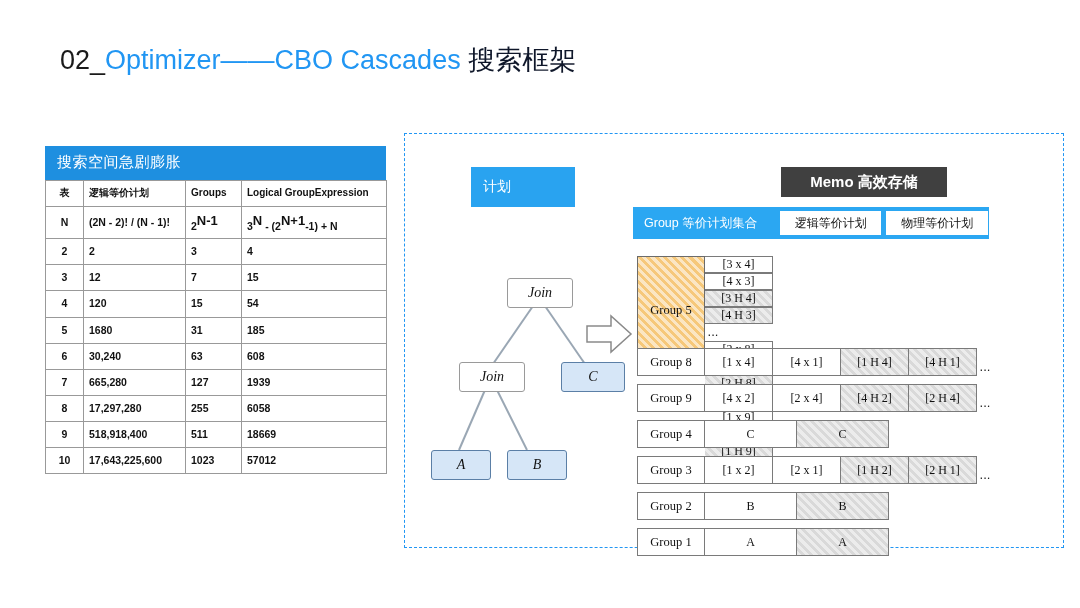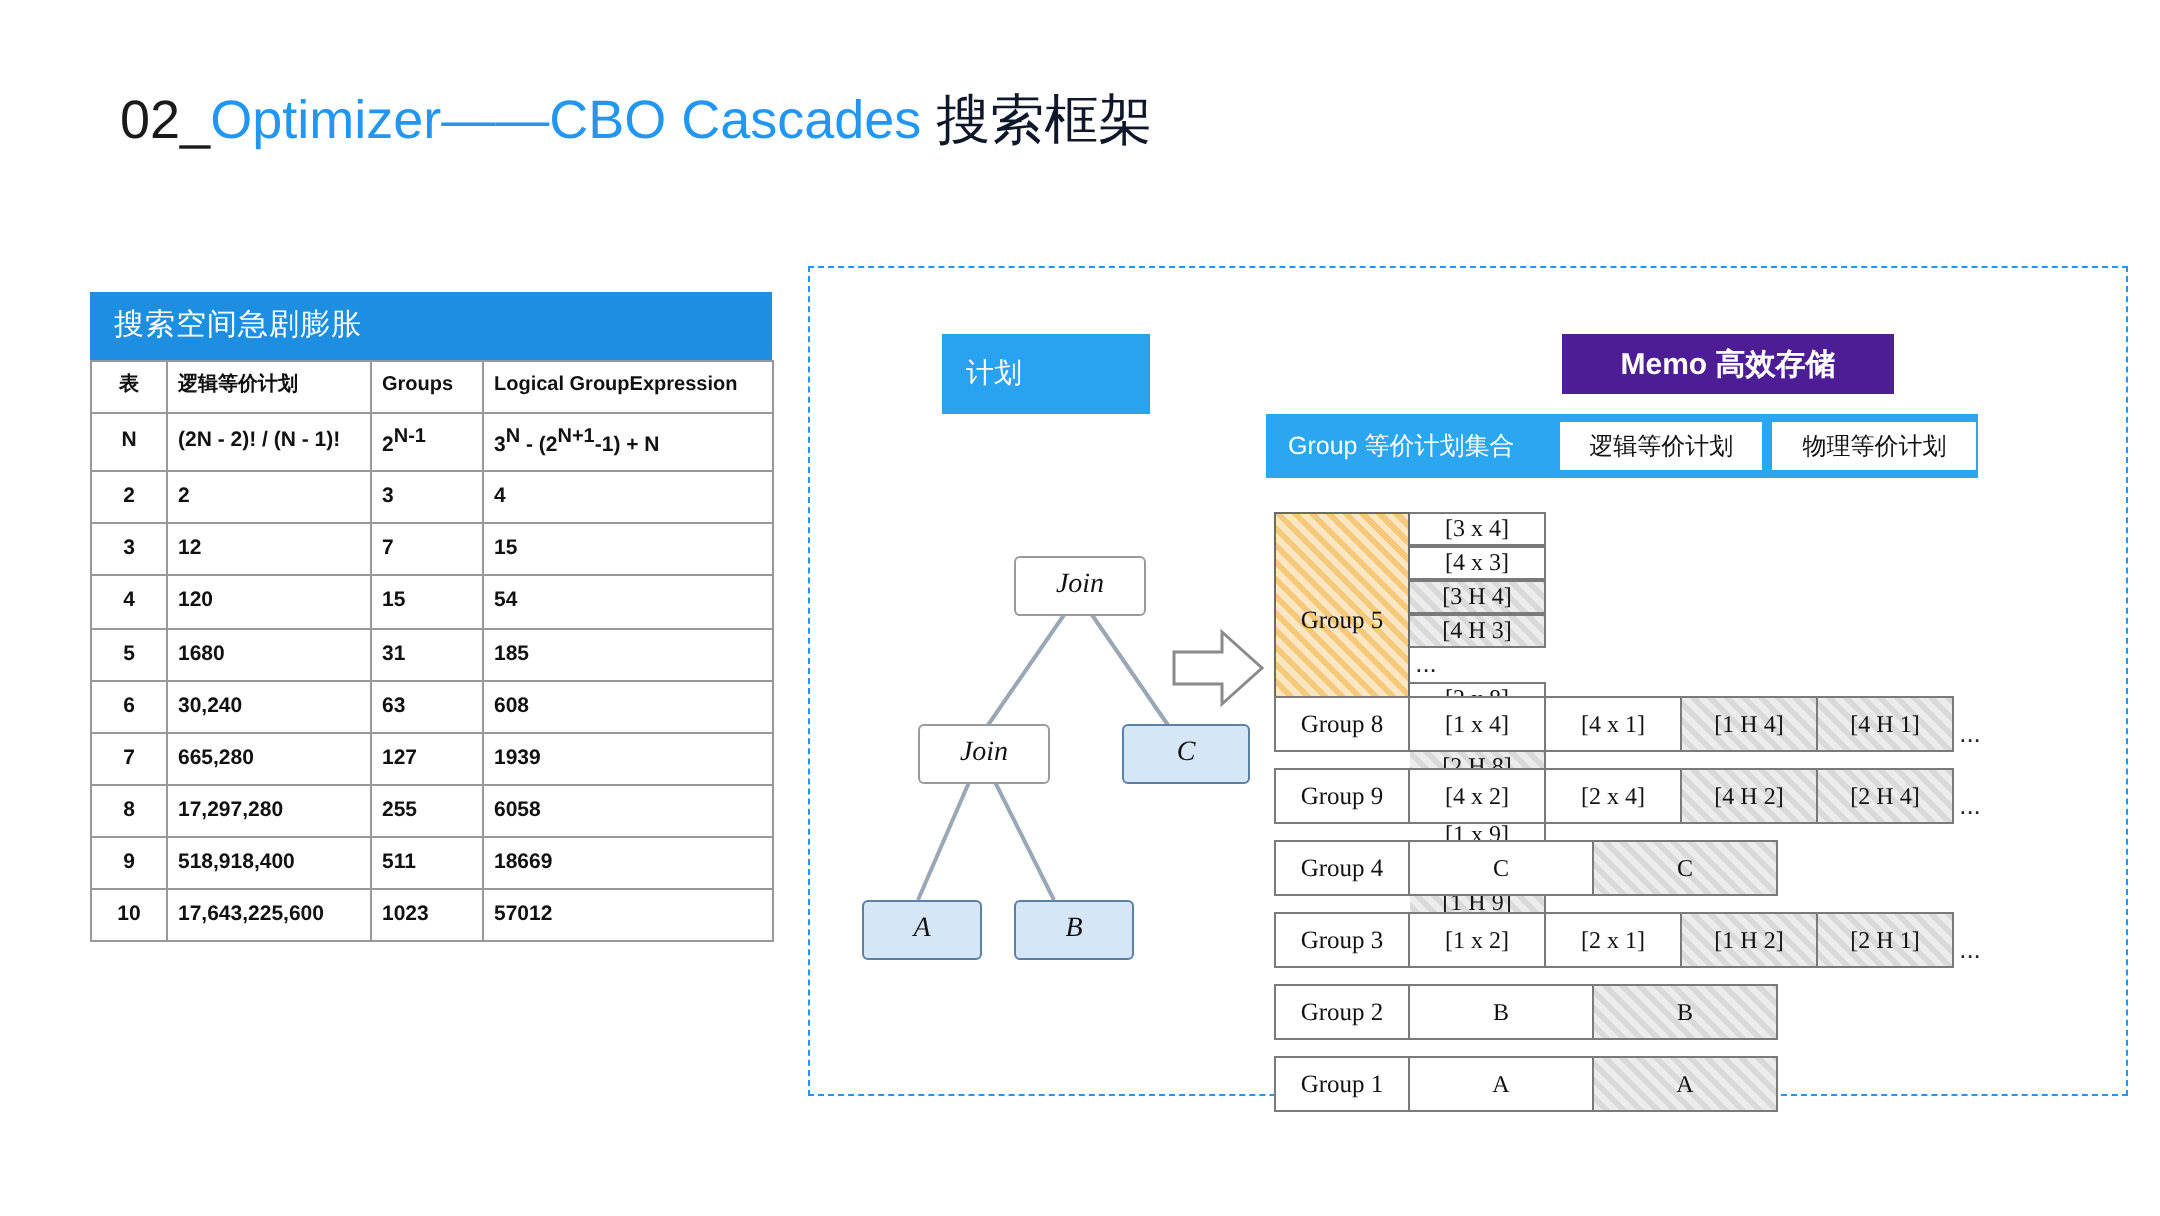--- a/index.html
+++ b/index.html
@@ -59,21 +59,21 @@
     text-align: left;
     vertical-align: middle;
     line-height: 1.25;
   }
   table.space-table th { font-size: 10px; }
   table.space-table col.c0 { width: 38px; }
   table.space-table col.c1 { width: 102px; }
   table.space-table col.c2 { width: 56px; }
   table.space-table col.c3 { width: 145px; }
   table.space-table td.c0, table.space-table th.c0 { text-align: center; }
-  .sup { font-size: 10px; vertical-align: super; }
+  .sup { font-size: 13px; vertical-align: super; }
 
   
   #right-panel {
     position: absolute;
     left: 404px;
     top: 133px;
     width: 660px;
     height: 415px;
     border: 1.3px dashed #2196f3;
     box-sizing: border-box;
@@ -95,21 +95,21 @@
     box-sizing: border-box;
   }
 
   
   #memo-title {
     position: absolute;
     left: 376px;
     top: 33px;
     width: 166px;
     height: 30px;
-    background: #4c1d95;
+    background: #404040;
     color: #fff;
     font-size: 15px;
     font-weight: bold;
     display: flex;
     align-items: center;
     justify-content: center;
     box-sizing: border-box;
   }
 
   

